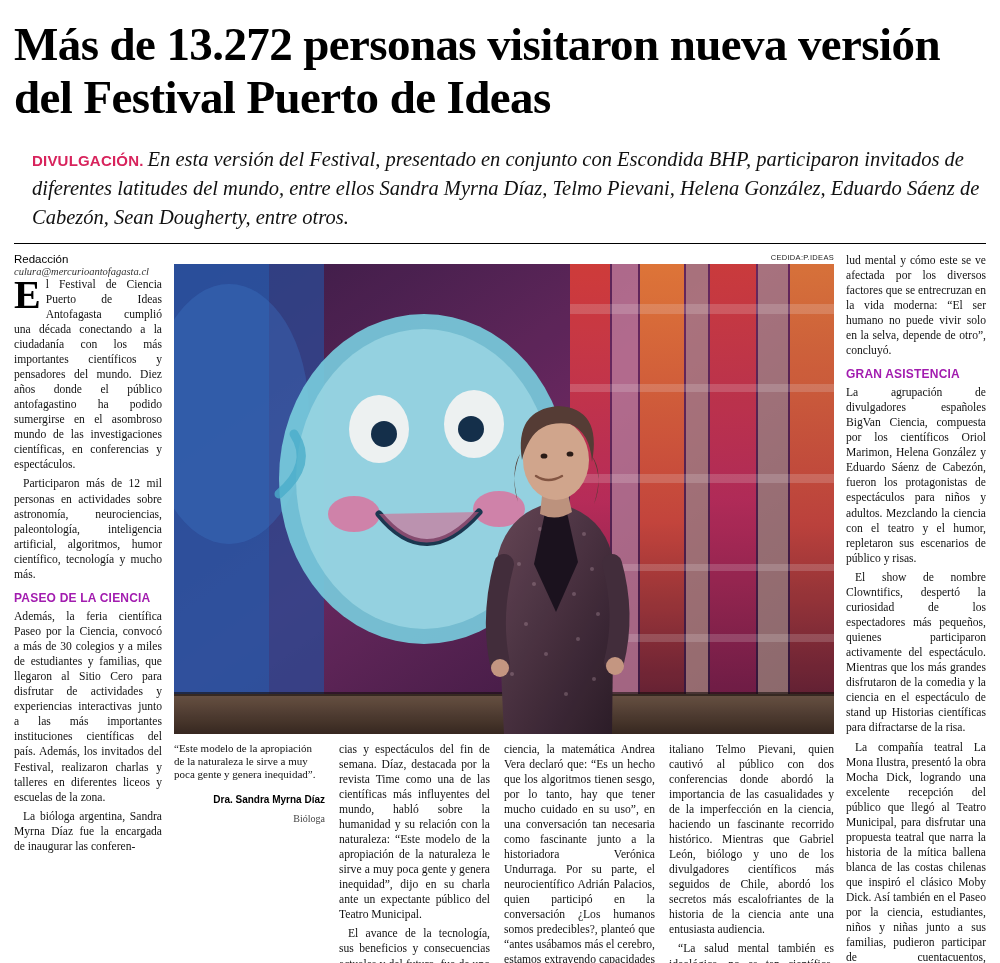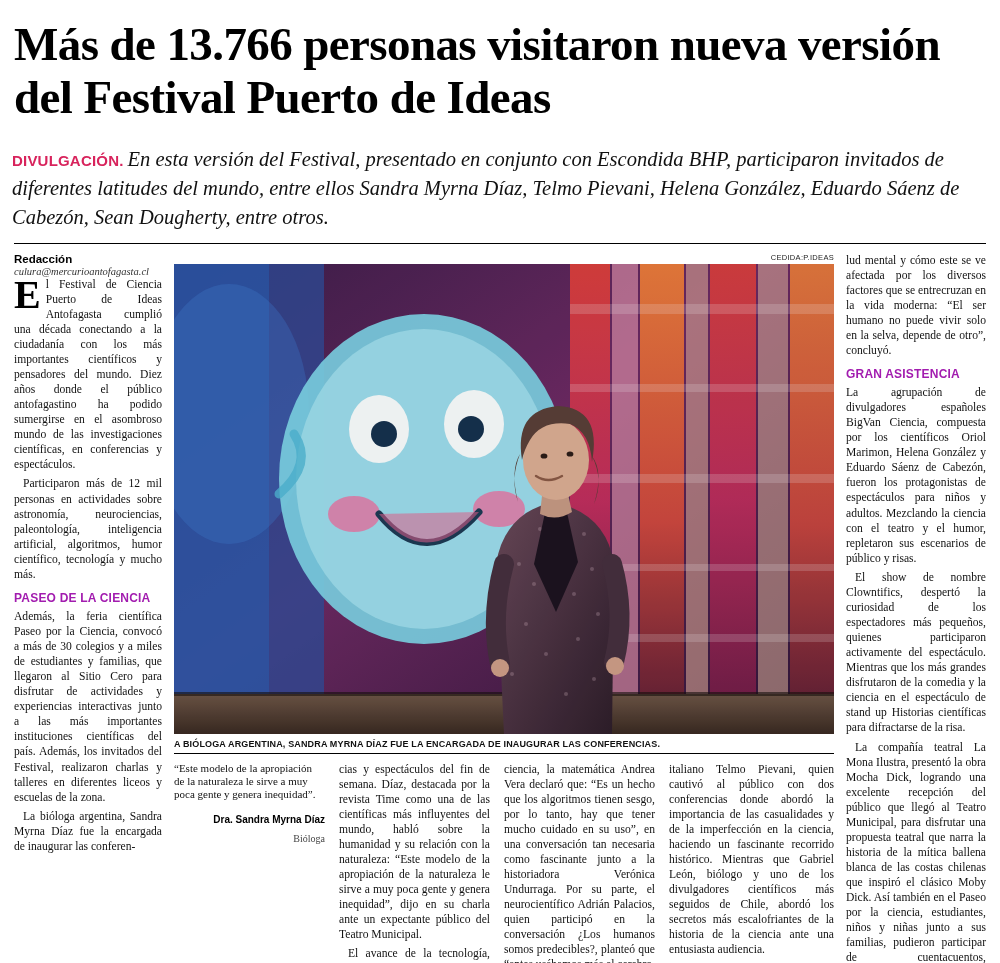--- a/index.html
+++ b/index.html
@@ -29,21 +29,21 @@
     font-weight: bold;
     font-size: 47px;
     line-height: 1.12;
     letter-spacing: -0.6px;
     margin: 18px 14px 0 14px;
     color: #000;
   }
 
   
   .lead-wrap {
-    margin: 22px 14px 0 12px;
+    margin: 22px 14px 0 32px;
     display: block;
   }
   .kicker {
     font-family: "Liberation Sans", sans-serif;
     font-weight: bold;
     font-size: 15px;
     letter-spacing: 0.2px;
     color: #d8235c;
     display: inline;
     vertical-align: baseline;
@@ -74,21 +74,21 @@
   .col {
     box-sizing: border-box;
   }
   .col-left   { width: 160px; padding-right: 12px; }
   .col-photo  { width: 660px; }
   .col-right  { width: 152px; padding-left: 12px; }
 
   
   .byline-name {
     font-family: "Liberation Sans", sans-serif;
-    font-weight: bold;
+    font-weight: normal;
     font-size: 11.5px;
     color: #000;
     margin-bottom: 1px;
   }
   .byline-mail {
     font-family: "Liberation Serif", serif;
     font-style: italic;
     font-size: 10.5px;
     color: #333;
   }
@@ -202,21 +202,21 @@
     hyphens: auto;
     -webkit-hyphens: auto;
   }
   .right-col-text p.first { text-indent: 0; }
 </style>
 </head>
 <body>
 
 <div class="page">
 
-  <h1 class="headline">Más de 13.766 personas visitaron nueva versión del Festival Puerto de Ideas</h1>
+  <h1 class="headline">Más de 13.272 personas visitaron nueva versión del Festival Puerto de Ideas</h1>
 
   <div class="lead-wrap">
     <span class="kicker">DIVULGACIÓN.</span>
     <span class="lead-text">En esta versión del Festival, presentado en conjunto con Escondida BHP, participaron invitados de diferentes latitudes del mundo, entre ellos Sandra Myrna Díaz, Telmo Pievani, Helena González, Eduardo Sáenz de Cabezón, Sean Dougherty, entre otros.</span>
   </div>
 
   <hr class="lead-rule">
 
   <div class="content">
 
@@ -351,21 +351,20 @@
               <path d="M330 300 Q316 352 326 400" stroke="#46303f" stroke-width="20" fill="none" stroke-linecap="round"></path>
               <path d="M438 300 Q452 350 440 398" stroke="#46303f" stroke-width="20" fill="none" stroke-linecap="round"></path>
               <circle cx="326" cy="404" r="9" fill="#cf9f88"></circle>
               <circle cx="441" cy="402" r="9" fill="#cf9f88"></circle>
             </g>
 
             <rect x="0" y="0" width="660" height="470" fill="#000" opacity="0.05"></rect>
           </svg>
         </div>
 
-        <div class="caption">A BIÓLOGA ARGENTINA, SANDRA MYRNA DÍAZ FUE LA ENCARGADA DE INAUGURAR LAS CONFERENCIAS.</div>
       </div>
 
       <div class="lower">
         <div class="lcol quote-col">
           <div class="pullquote">“Este modelo de la apropiación de la naturaleza le sirve a muy poca gente y genera inequidad”.</div>
           <div class="quote-author">Dra. Sandra Myrna Díaz</div>
           <div class="quote-role">Bióloga</div>
         </div>
 
         <div class="lcol qcol bodytext">

